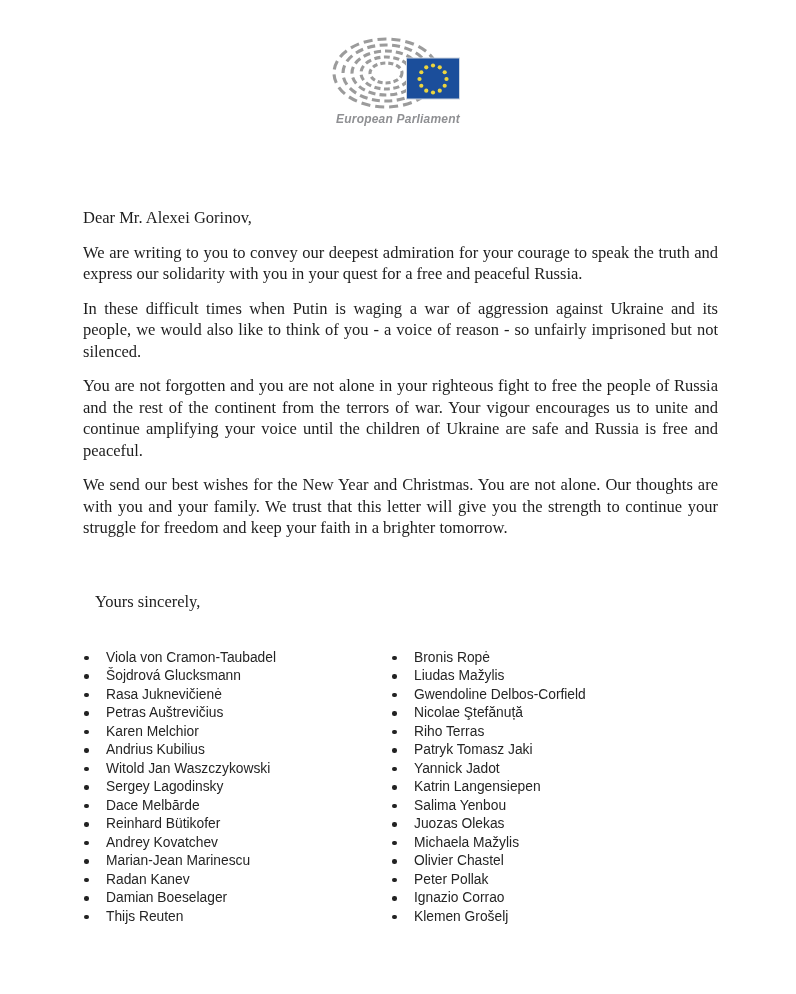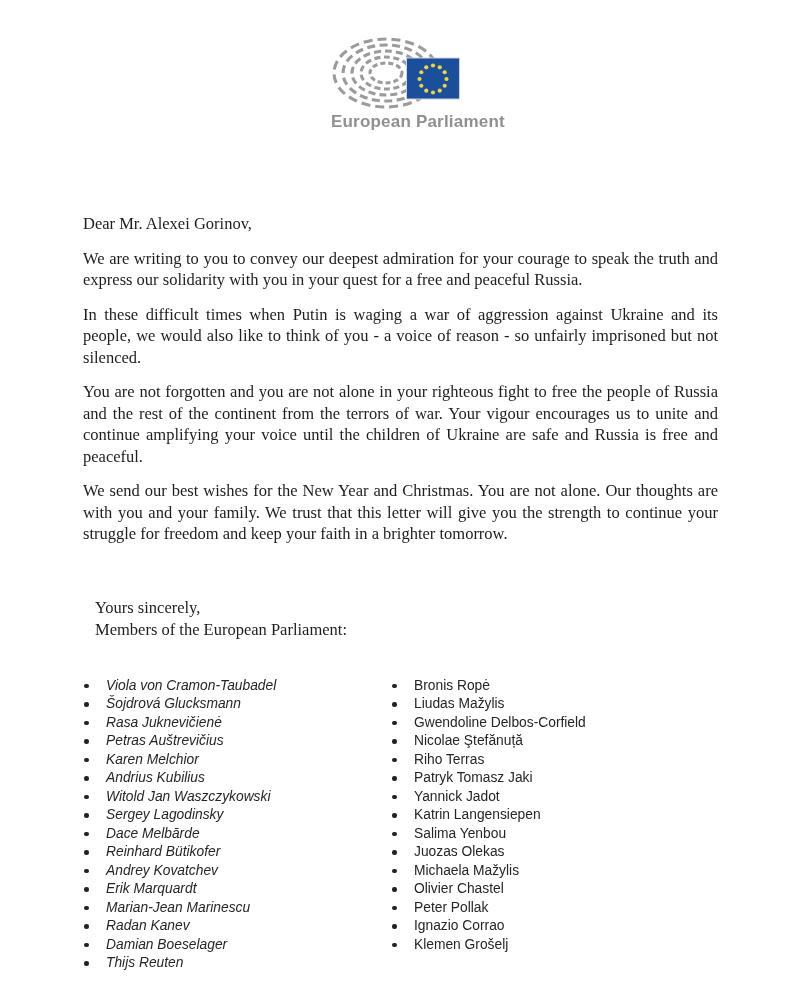--- a/index.html
+++ b/index.html
@@ -22,24 +22,25 @@
     text-align: center;
   }
   .logo-graphic {
     display: block;
     margin: 0 auto;
   }
   .logo-caption {
     margin-top: 1px;
     font-family: "Liberation Sans", sans-serif;
     font-weight: 700;
-    font-size: 17px;
+    font-size: 12px;
     letter-spacing: 0.2px;
     color: #8f9093;
     white-space: nowrap;
+    font-style: italic;
   }
   
   .letter {
     margin: 0 78px 0 83px;
     color: #1d1d1d;
     font-size: 16.5px;
     line-height: 21.5px;
   }
   .greeting {
     margin: 81px 0 0 0;
@@ -66,21 +67,20 @@
   }
   .signatories ul {
     list-style: none;
     margin: 0;
     padding: 0;
   }
   .sig-col-left {
     width: 308px;
     margin-left: 12px;
     flex: 0 0 auto;
-    font-style: italic;
   }
   .sig-col-right {
     margin-left: 0;
   }
   .signatories li {
     position: relative;
     padding-left: 23px;
     line-height: 18.5px;
     white-space: nowrap;
   }
@@ -137,38 +137,36 @@
 
     <div class="paragraphs">
         <p>We are writing to you to convey our deepest admiration for your courage to speak the truth and express our solidarity with you in your quest for a free and peaceful Russia.</p>
         <p>In these difficult times when Putin is waging a war of aggression against Ukraine and its people, we would also like to think of you - a voice of reason - so unfairly imprisoned but not silenced.</p>
         <p>You are not forgotten and you are not alone in your righteous fight to free the people of Russia and the rest of the continent from the terrors of war. Your vigour encourages us to unite and continue amplifying your voice until the children of Ukraine are safe and Russia is free and peaceful.</p>
         <p>We send our best wishes for the New Year and Christmas. You are not alone. Our thoughts are with you and your family. We trust that this letter will give you the strength to continue your struggle for freedom and keep your faith in a brighter tomorrow.</p>
       </div>
 
     <div class="closing">
         <p>Yours sincerely,</p>
-        <p>Members of the European Parliament:</p>
       </div>
   </div>
 
   <div class="signatories">
     <ul class="sig-col-left">
         <li>Viola von Cramon-Taubadel</li>
         <li>Šojdrová Glucksmann</li>
         <li>Rasa Juknevičienė</li>
         <li>Petras Auštrevičius</li>
         <li>Karen Melchior</li>
         <li>Andrius Kubilius</li>
         <li>Witold Jan Waszczykowski</li>
         <li>Sergey Lagodinsky</li>
         <li>Dace Melbārde</li>
         <li>Reinhard Bütikofer</li>
         <li>Andrey Kovatchev</li>
-        <li>Erik Marquardt</li>
         <li>Marian-Jean Marinescu</li>
         <li>Radan Kanev</li>
         <li>Damian Boeselager</li>
         <li>Thijs Reuten</li>
       </ul>
     <ul class="sig-col-right">
         <li>Bronis Ropė</li>
         <li>Liudas Mažylis</li>
         <li>Gwendoline Delbos-Corfield</li>
         <li>Nicolae Ştefănuță</li>

